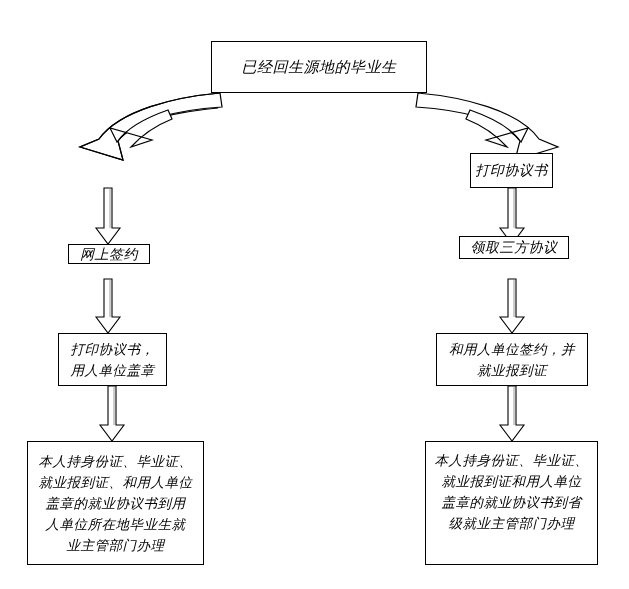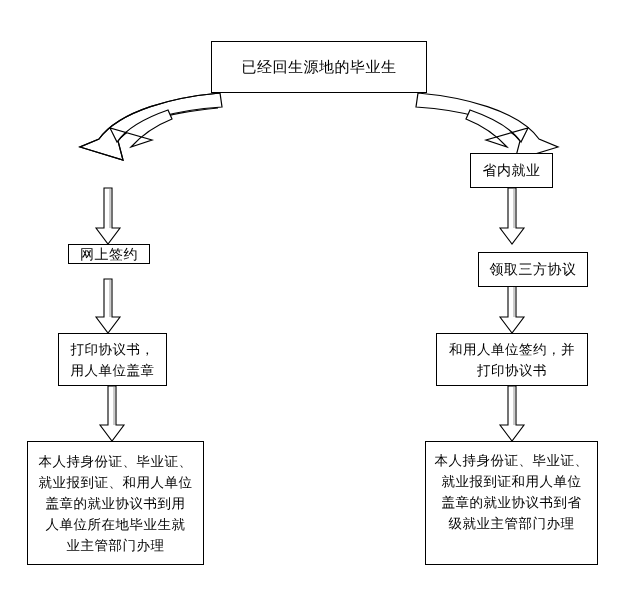--- a/index.html
+++ b/index.html
@@ -28,20 +28,21 @@
   }
   .node-box {
     position: absolute;
     box-sizing: border-box;
     border: 1px solid #000000;
     background: #ffffff;
     display: flex;
     align-items: center;
     justify-content: center;
     text-align: center;
+    font-style: italic;
   }
   .node-text {
     display: block;
     width: 100%;
     color: #000000;
     font-family: "DejaVu Sans", "Liberation Sans", sans-serif;
     font-size: 14px;
     line-height: 21px;
     letter-spacing: 0.5px;
     white-space: pre-line;
@@ -147,30 +148,30 @@
 
   <div class="node-box" style="left:27px; top:441px; width:177px; height:124px;">
     <span class="node-text small-text">本人持身份证、毕业证、
 就业报到证、和用人单位
 盖章的就业协议书到用
 人单位所在地毕业生就
 业主管部门办理</span>
   </div>
 
   <div class="node-box" style="left:470px; top:153px; width:83px; height:35px;">
-    <span class="node-text">省内就业</span>
+    <span class="node-text">打印协议书</span>
   </div>
 
-  <div class="node-box" style="left:459px; top:252px; width:110px; height:35px;margin-left:19px;">
+  <div class="node-box" style="left:459px; top:236px; width:110px; height:23px;">
     <span class="node-text">领取三方协议</span>
   </div>
 
   <div class="node-box" style="left:436px; top:333px; width:152px; height:53px;">
     <span class="node-text small-text">和用人单位签约，并
-打印协议书</span>
+就业报到证</span>
   </div>
 
   <div class="node-box" style="left:425px; top:441px; width:173px; height:124px; align-items:flex-start; padding-top:8px;">
     <span class="node-text small-text">本人持身份证、毕业证、
 就业报到证和用人单位
 盖章的就业协议书到省
 级就业主管部门办理</span>
   </div>
 
 </div>

